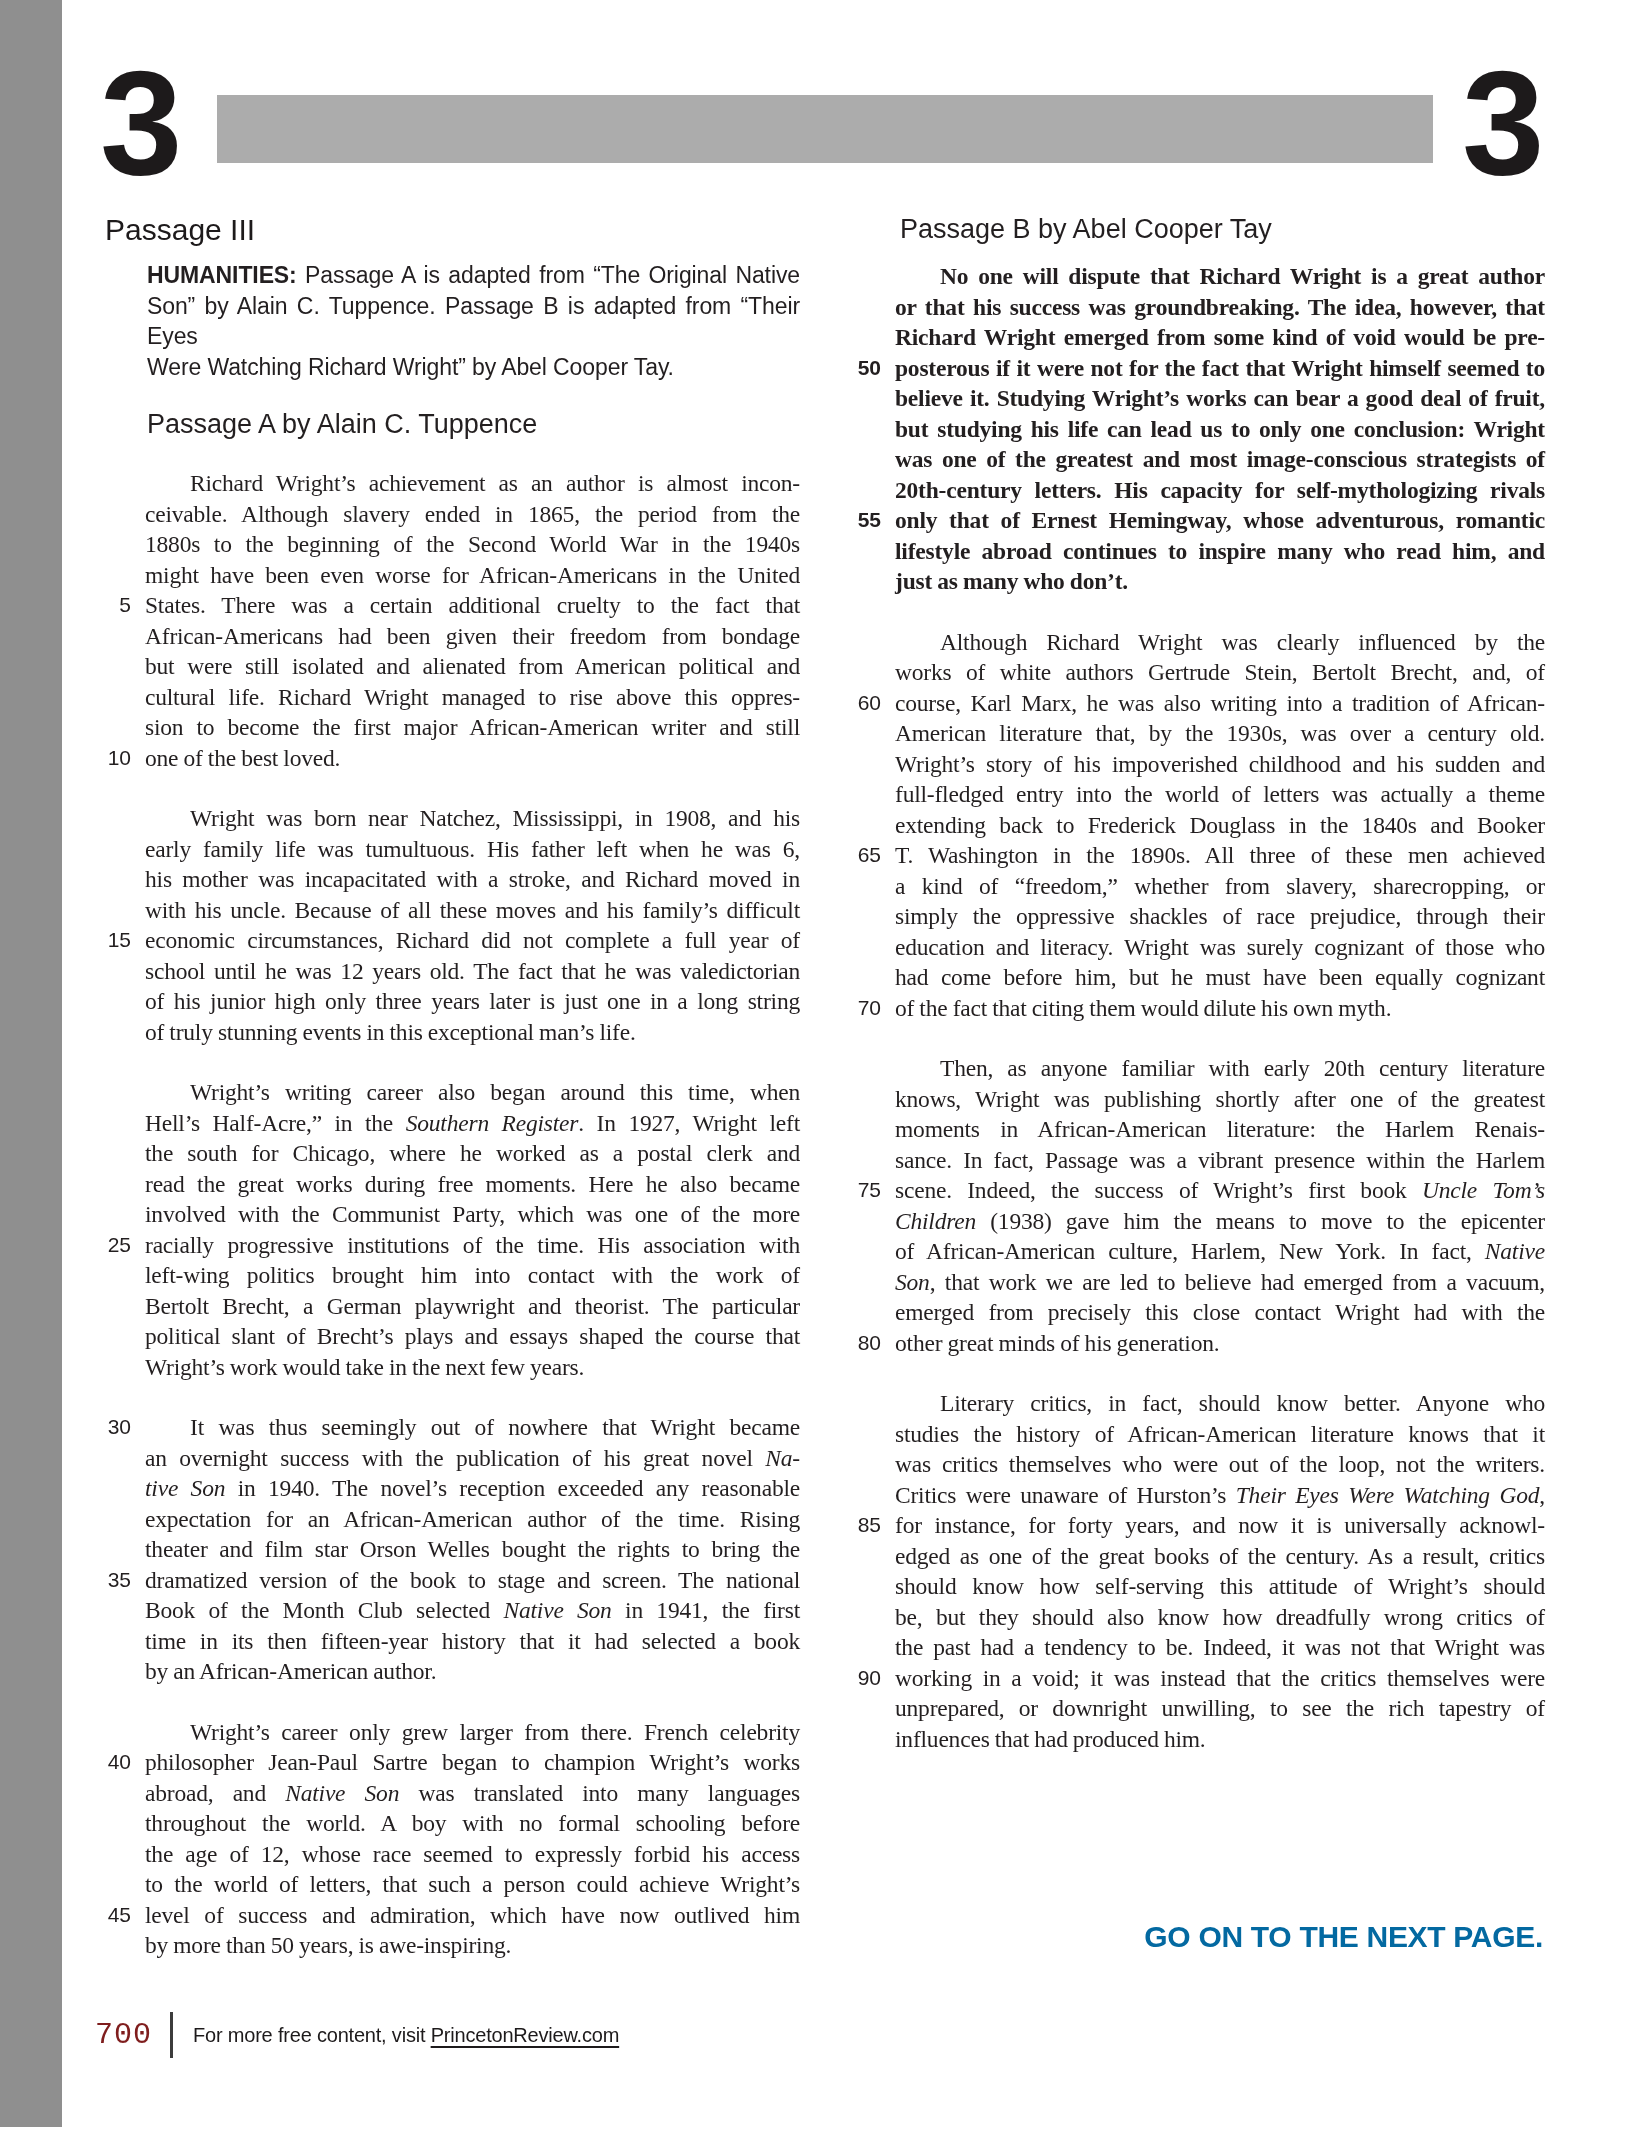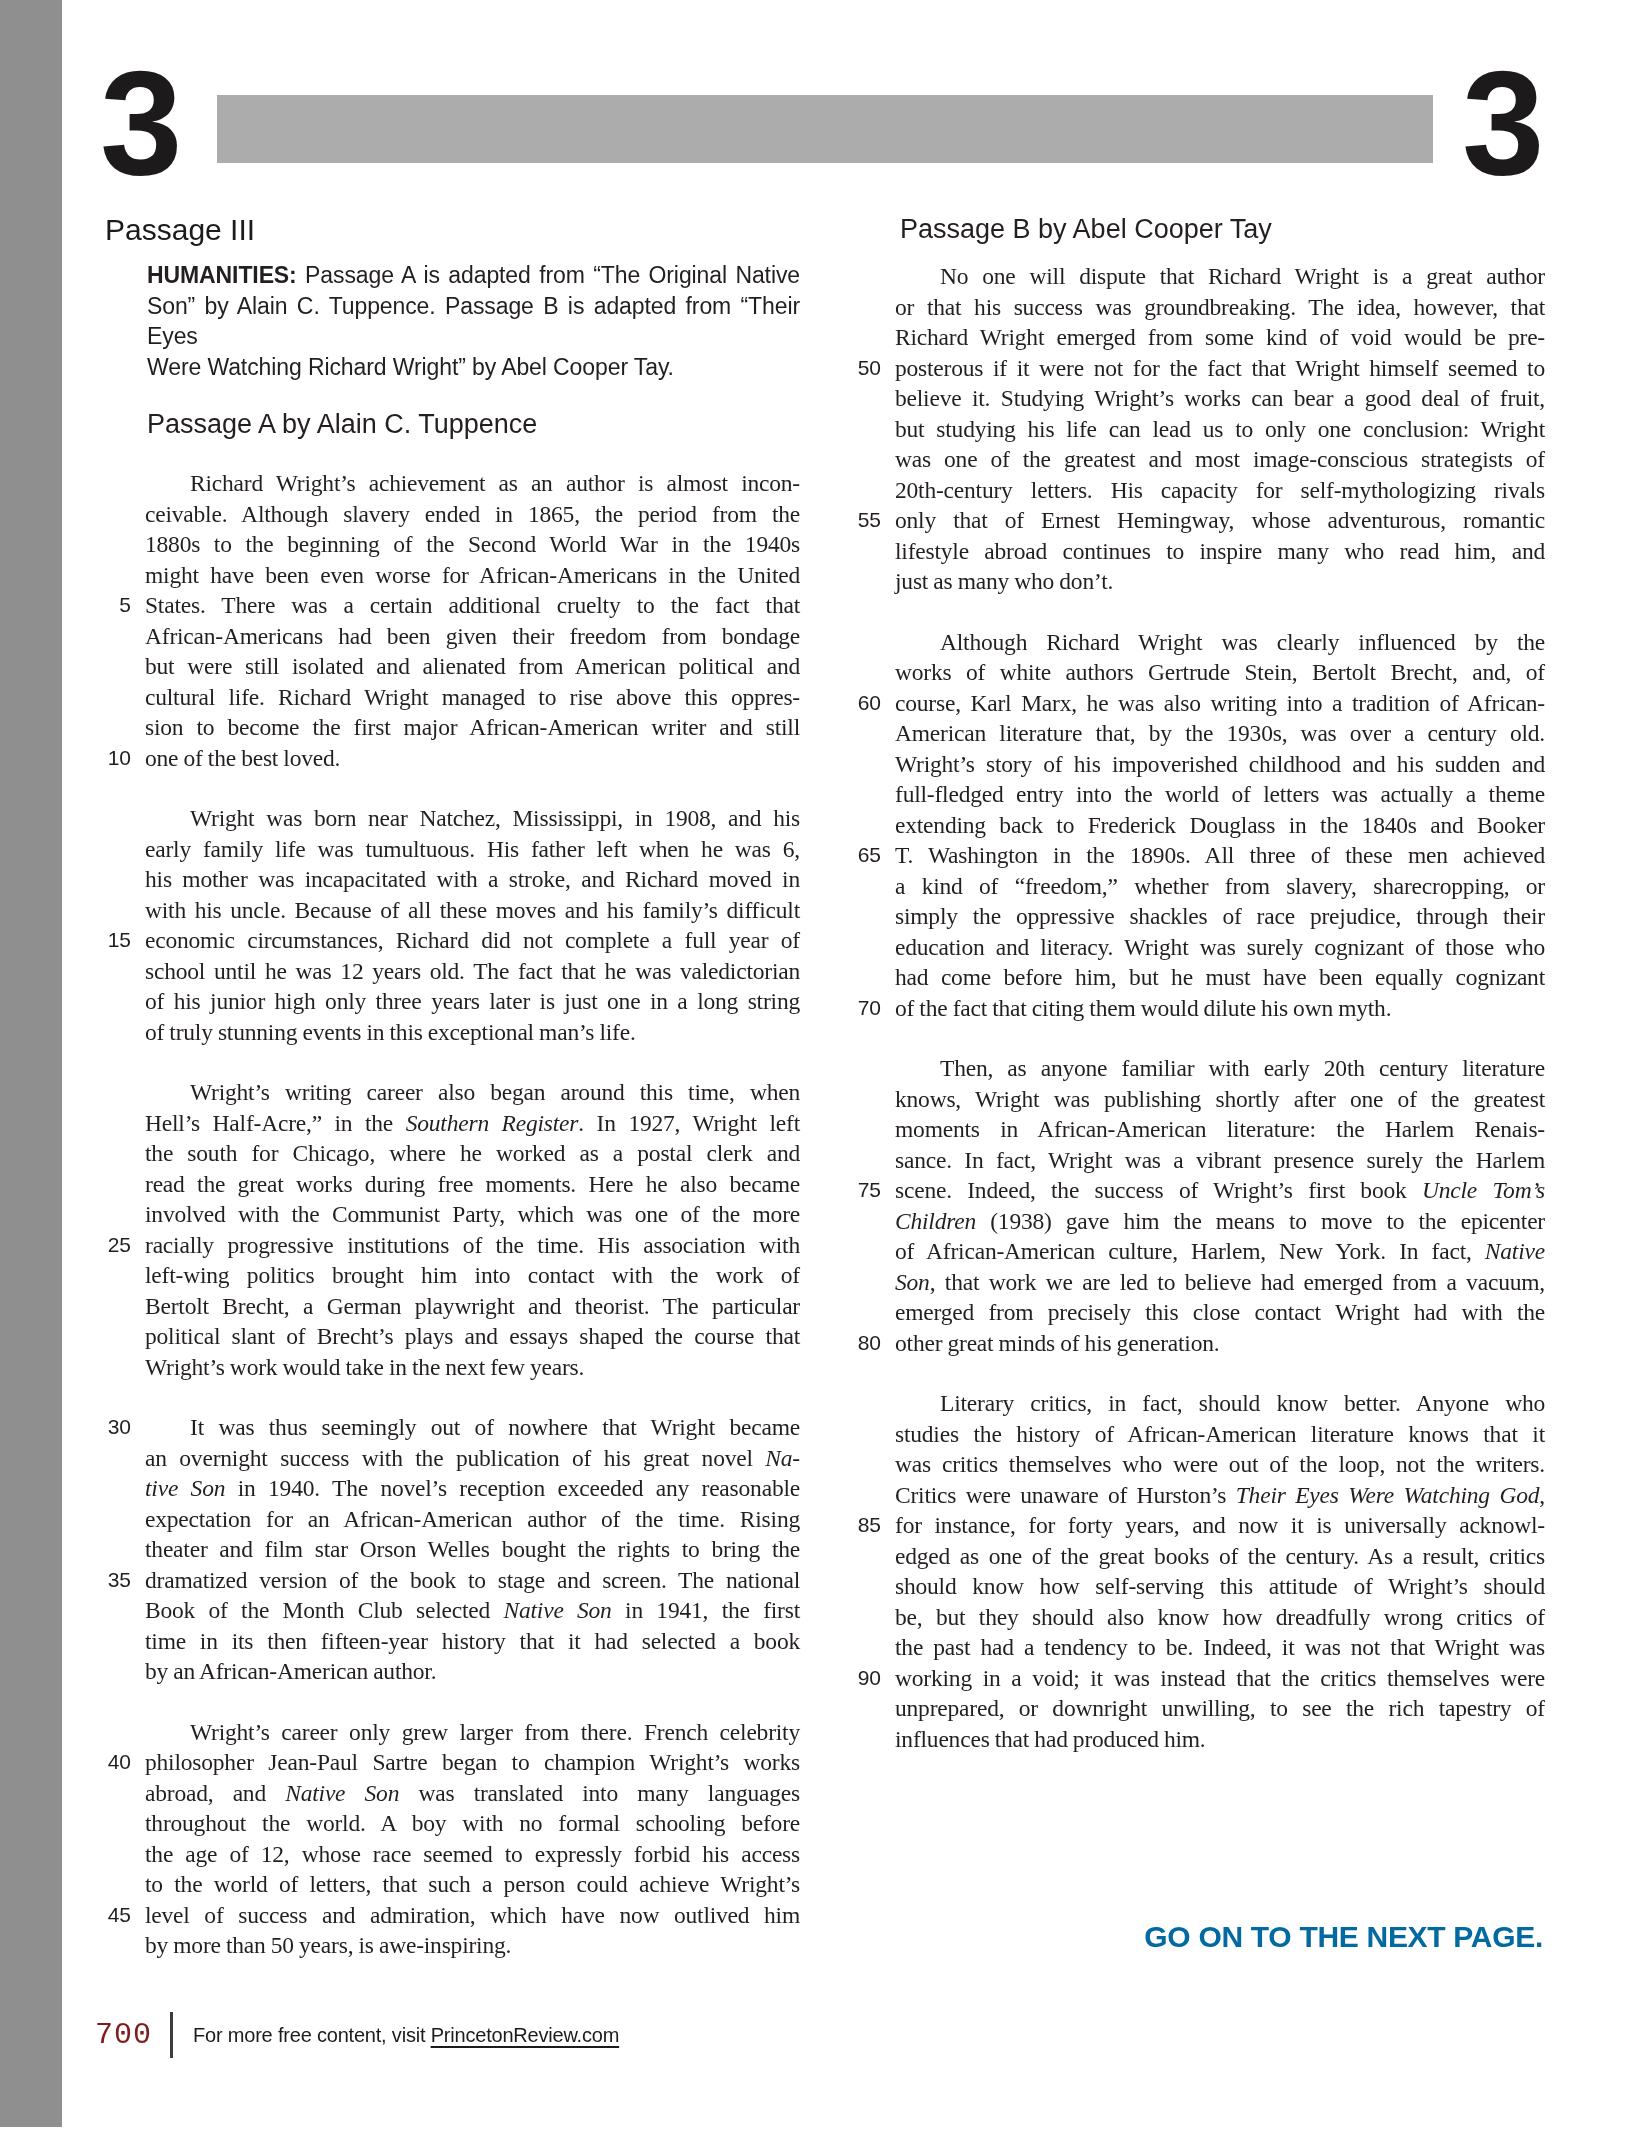--- a/index.html
+++ b/index.html
@@ -27,21 +27,21 @@
   .intro .ltext { text-align:justify; text-align-last:justify; }
   .intro .ltext.last { text-align-last:left; }
 
   .col-title { font-family:"Liberation Sans", sans-serif; font-size:27px; line-height:32px; }
   .col-left  .col-title { margin:26px 0 0 42px; }
   .col-right .col-title { margin:0 0 0 45px; }
 
   .passage { font-size:23.5px; letter-spacing:-0.2px; word-spacing:-0.5px; }
   .para { margin-top:30px; }
   .col-left  .passage .para:first-child { margin-top:28px; }
-  .col-right .passage .para:first-child { margin-top:16px; }
+  .col-right .passage .para:first-child { margin-top:16px;font-weight:bold; }
 
   .line { display:flex; line-height:30.5px; }
   .lnum { flex:0 0 40px; box-sizing:border-box; padding-right:14px; text-align:right;
           font-family:"Liberation Sans", sans-serif; font-size:21px;
           letter-spacing:0; word-spacing:0; }
   .ltext { flex:1 1 auto; min-width:0; text-align:justify; text-align-last:justify; }
   .ltext.first { text-indent:45px; }
   .ltext.last  { text-align-last:left; }
   .ltext i { font-style:italic; }
 
@@ -385,21 +385,21 @@
           <div class="line">
             <span class="lnum"></span>
             <span class="ltext"><span>knows, Wright was publishing shortly after one of the greatest</span></span>
           </div>
           <div class="line">
             <span class="lnum"></span>
             <span class="ltext"><span>moments in African-American literature: the Harlem Renais-</span></span>
           </div>
           <div class="line">
             <span class="lnum"></span>
-            <span class="ltext"><span>sance. In fact, Wright was a vibrant presence surely the Harlem</span></span>
+            <span class="ltext"><span>sance. In fact, Passage was a vibrant presence within the Harlem</span></span>
           </div>
           <div class="line">
             <span class="lnum">75</span>
             <span class="ltext"><span>scene. Indeed, the success of Wright’s first book </span><i>Uncle Tom’s</i></span>
           </div>
           <div class="line">
             <span class="lnum"></span>
             <span class="ltext"><i>Children</i><span> (1938) gave him the means to move to the epicenter</span></span>
           </div>
           <div class="line">

